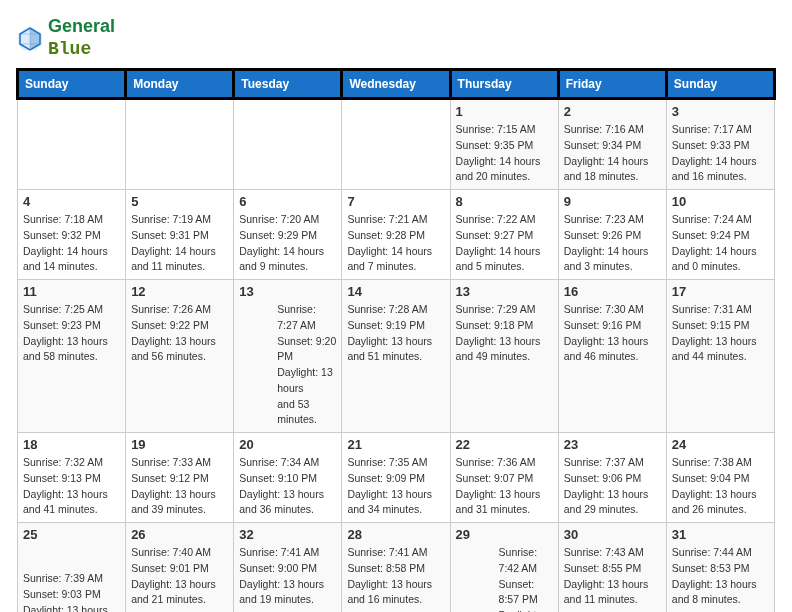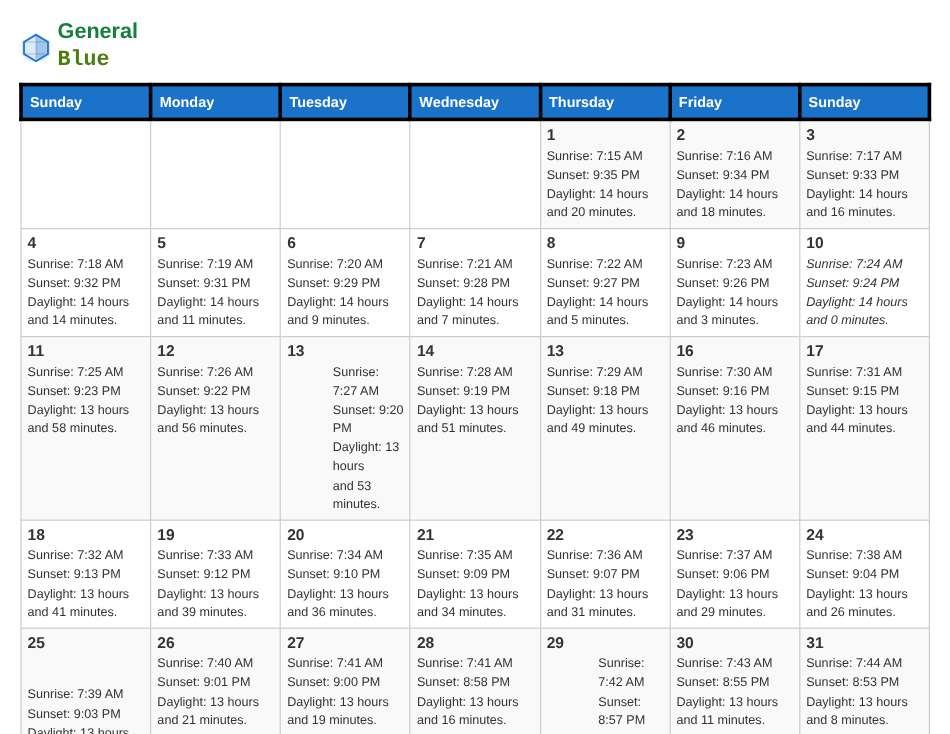--- a/index.html
+++ b/index.html
@@ -181,21 +181,21 @@
         </td>
         <td>
           <div class="day-number">9</div>
           <div class="day-detail" style="white-space: pre-line;">Sunrise: 7:23 AM
 Sunset: 9:26 PM
 Daylight: 14 hours
 and 3 minutes.</div>
         </td>
         <td>
           <div class="day-number">10</div>
-          <div class="day-detail" style="white-space: pre-line; font-style: italic;">Sunrise: 7:24 AM
+          <div class="day-detail" style="white-space: pre-line;">Sunrise: 7:24 AM
 Sunset: 9:24 PM
 Daylight: 14 hours
 and 0 minutes.</div>
         </td>
       </tr>
       <tr>
         <td>
           <div class="day-number">11</div>
           <div class="day-detail" style="white-space: pre-line;">Sunrise: 7:25 AM
 Sunset: 9:23 PM
@@ -305,21 +305,21 @@
 and 24 minutes.</div>
         </td>
         <td>
           <div class="day-number">26</div>
           <div class="day-detail" style="white-space: pre-line;">Sunrise: 7:40 AM
 Sunset: 9:01 PM
 Daylight: 13 hours
 and 21 minutes.</div>
         </td>
         <td>
-          <div class="day-number">27</div>
+          <div class="day-number">32</div>
           <div class="day-detail" style="white-space: pre-line;">Sunrise: 7:41 AM
 Sunset: 9:00 PM
 Daylight: 13 hours
 and 19 minutes.</div>
         </td>
         <td>
           <div class="day-number">28</div>
           <div class="day-detail" style="white-space: pre-line;">Sunrise: 7:41 AM
 Sunset: 8:58 PM
 Daylight: 13 hours

